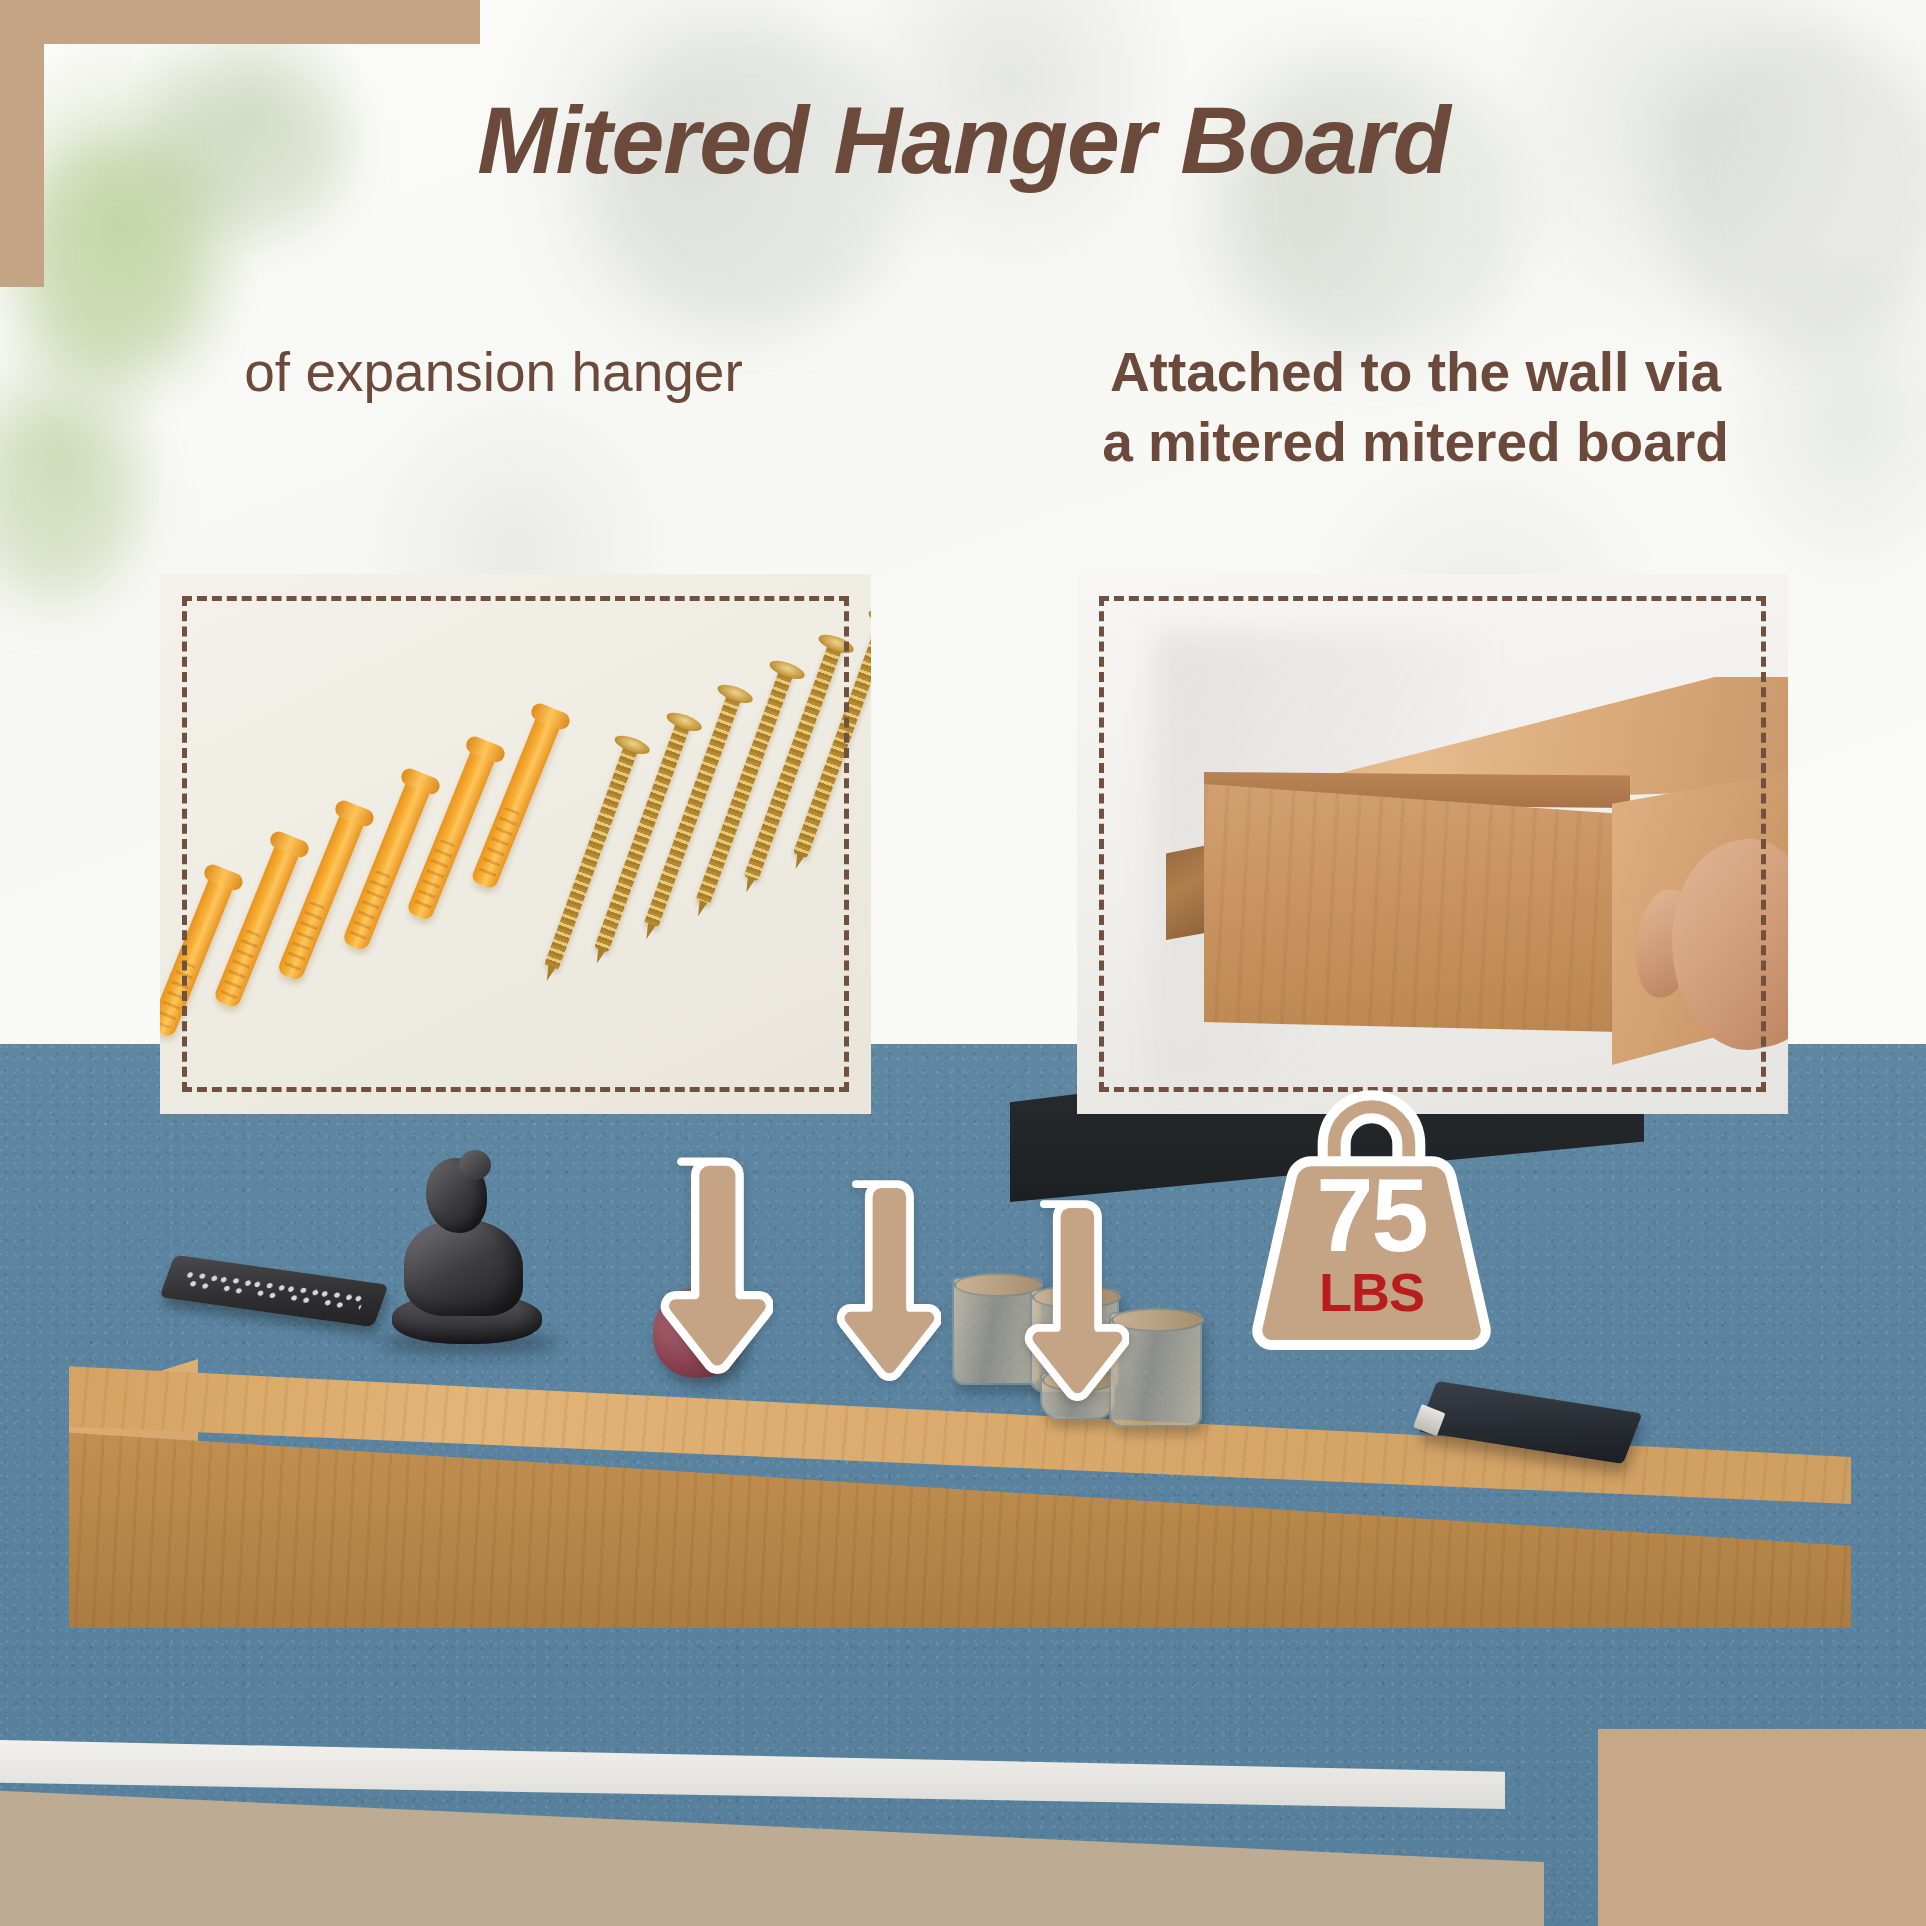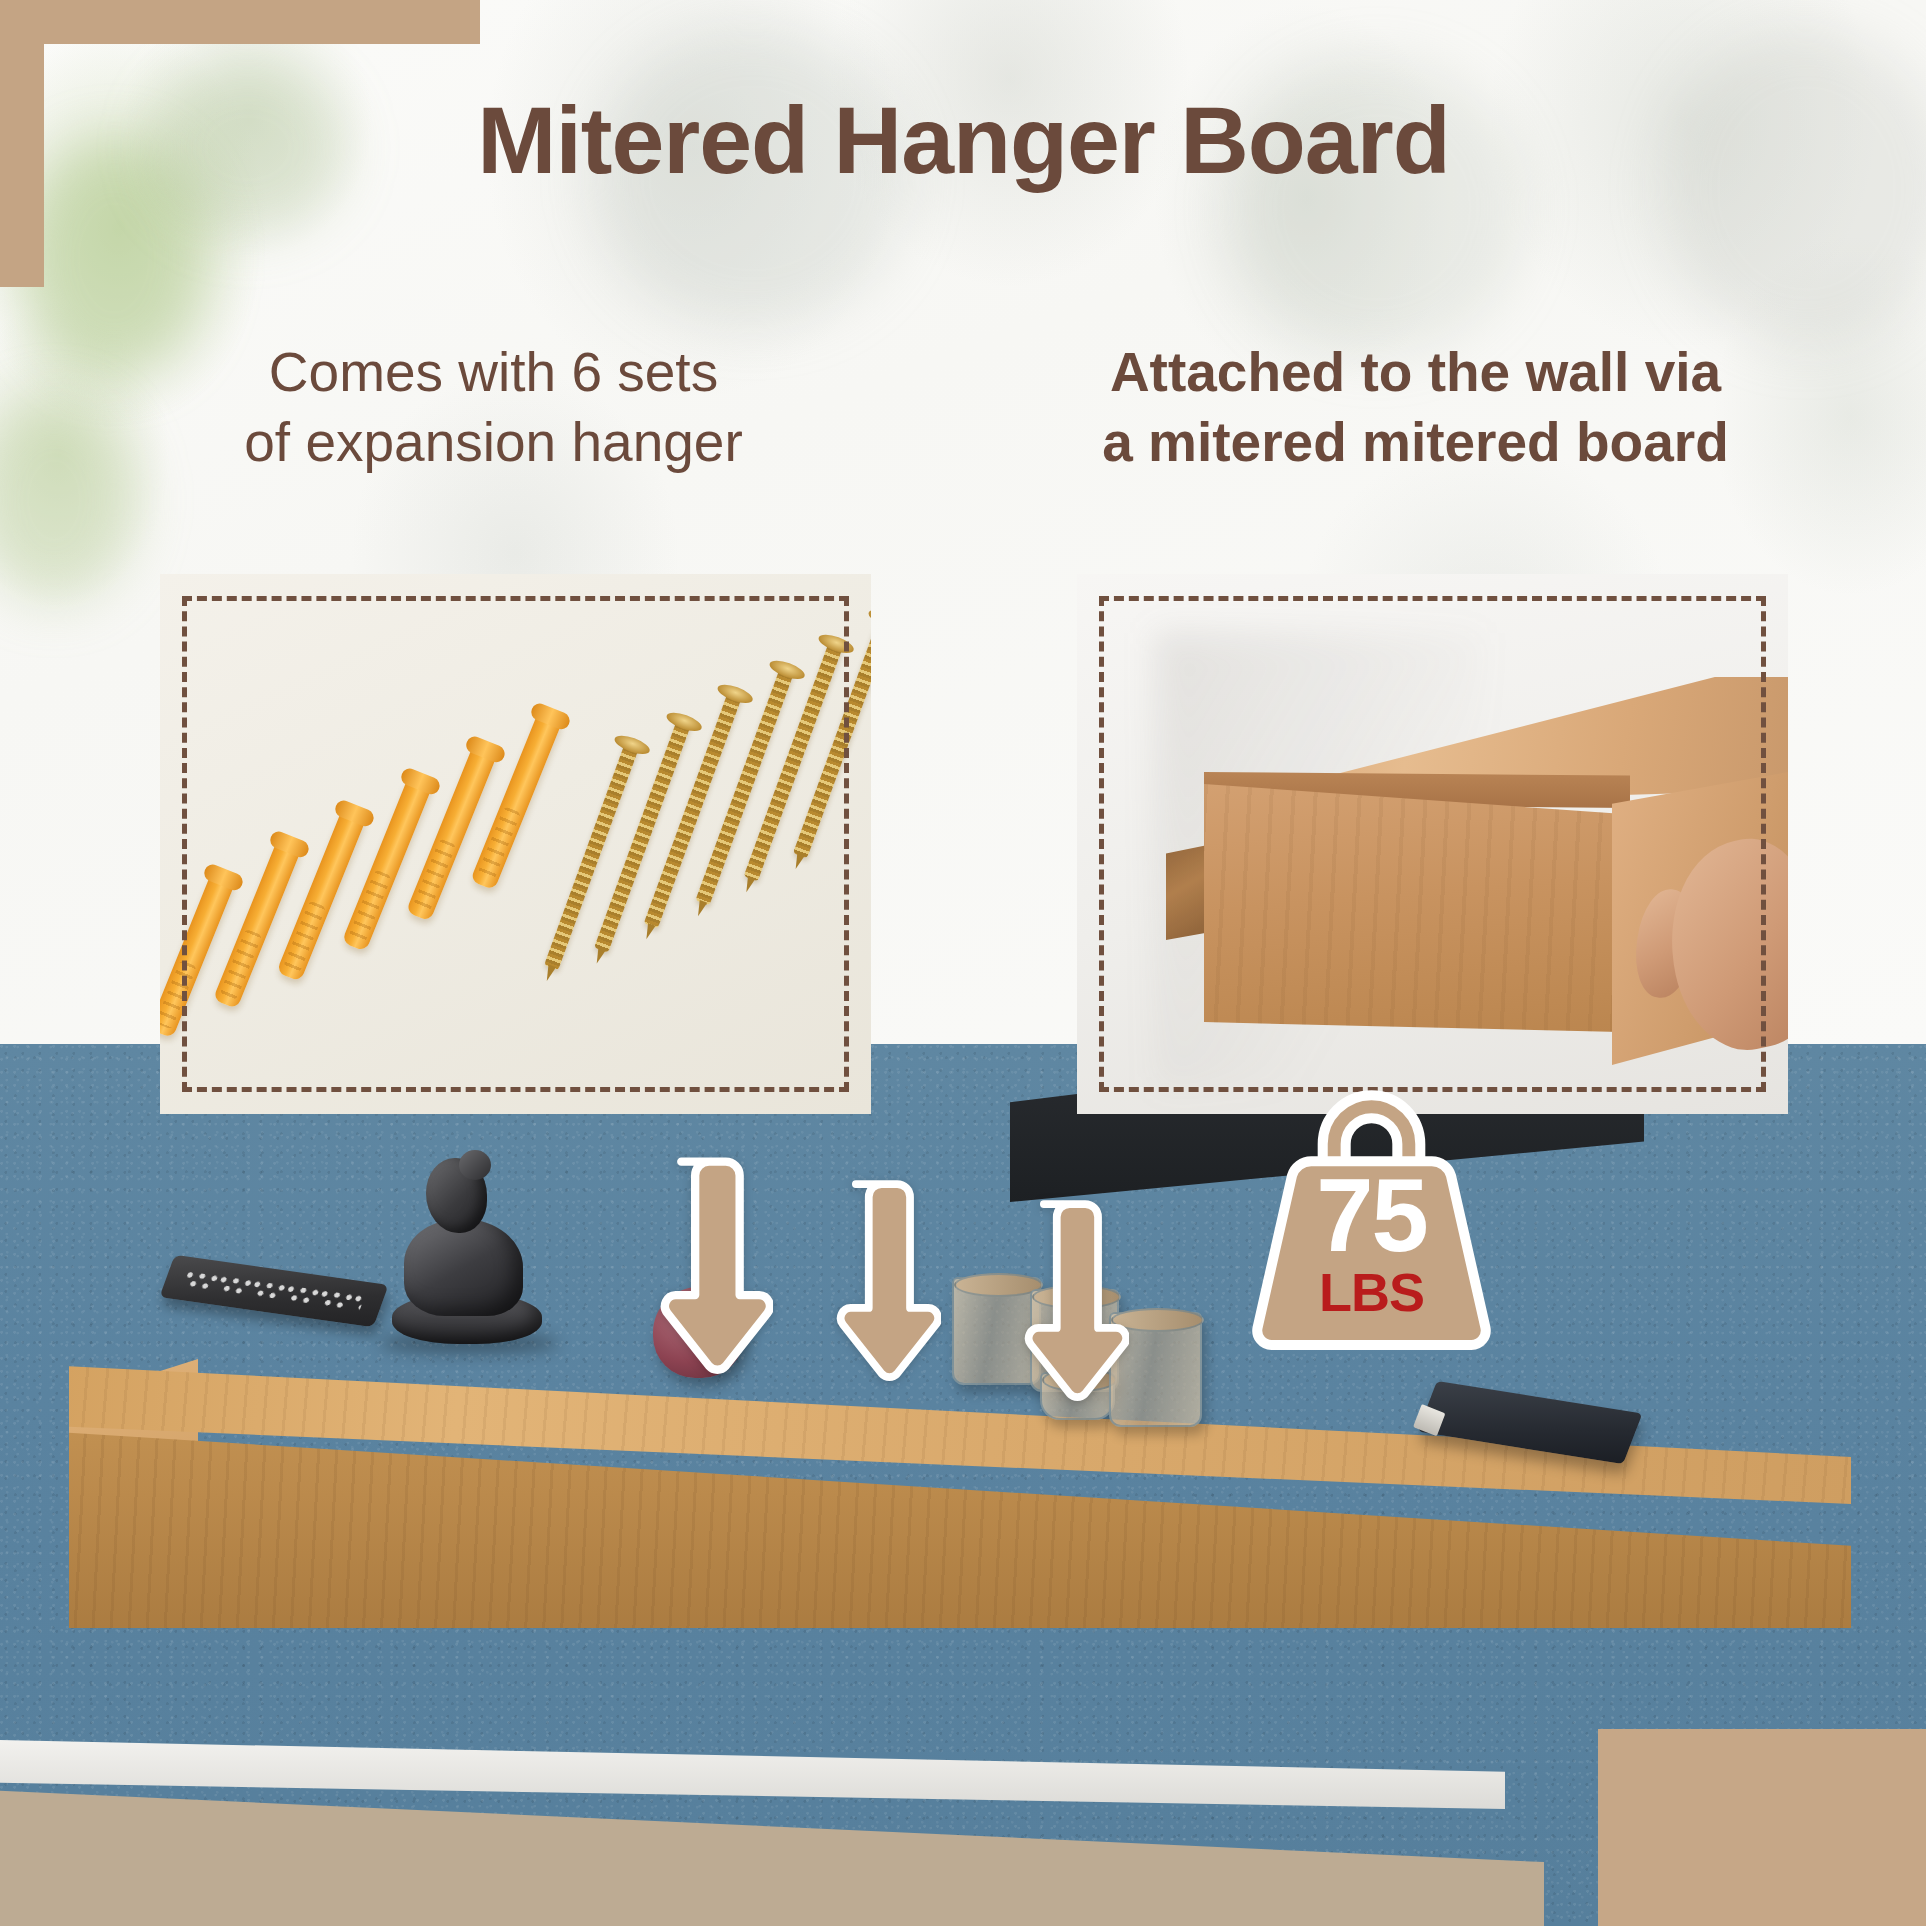--- a/index.html
+++ b/index.html
@@ -28,21 +28,21 @@
   }
   .foliage-blur{position:absolute;filter:blur(26px);border-radius:50%;}
 
   
   .corner-tl{position:absolute;left:0;top:0;width:480px;height:44px;background:#c4a484;z-index:6;}
   .corner-tl-v{position:absolute;left:0;top:0;width:44px;height:287px;background:#c4a484;z-index:6;}
   .corner-br{position:absolute;right:0;bottom:0;width:329px;height:198px;background:#c6a787;z-index:30;}
 
   
   .page-title{position:absolute;left:0;top:91px;width:1927px;text-align:center;
-    font-size:95px;font-weight:bold;color:#6b4a3c;letter-spacing:-1px;line-height:1.05;z-index:8;}
+    font-size:95px;font-weight:bold;color:#6b4a3c;letter-spacing:-1px;line-height:1.05;z-index:8;font-style:italic;}
   .subtitle{position:absolute;top:337px;font-size:55px;color:#6b4a3c;line-height:1.28;z-index:8;}
   .subtitle-left{left:147px;width:693px;text-align:center;}
   .subtitle-right{left:990px;width:851px;text-align:center;font-weight:bold;}
 
   
   .photo{position:absolute;overflow:hidden;z-index:10;}
   .dashes{position:absolute;inset:22px;border:5px dashed #70503f;z-index:12;pointer-events:none;}
 
   
   .photo-screws{left:160px;top:574px;width:711px;height:540px;
@@ -203,21 +203,20 @@
     <div class="foliage-blur" style="left:1228px;top:59px;width:297px;height:297px;background:rgba(182,190,178,.22);"></div>
     <div class="foliage-blur" style="left:1663px;top:30px;width:287px;height:317px;background:rgba(182,190,178,.24);"></div>
   </div>
 
   <div class="corner-tl"></div>
   <div class="corner-tl-v"></div>
 
   <div class="page-title">Mitered Hanger Board</div>
 
   <div class="subtitle subtitle-left">
-    <div>Comes with 6 sets</div>
     <div>of expansion hanger</div>
   </div>
   <div class="subtitle subtitle-right">
     <div>Attached to the wall via</div>
     <div>a mitered mitered board</div>
   </div>
 
   <div class="photo photo-screws">
 
     <div class="anchor" style="left:51px;top:302px;width:26px;height:170px;transform:rotate(22deg);"></div>

